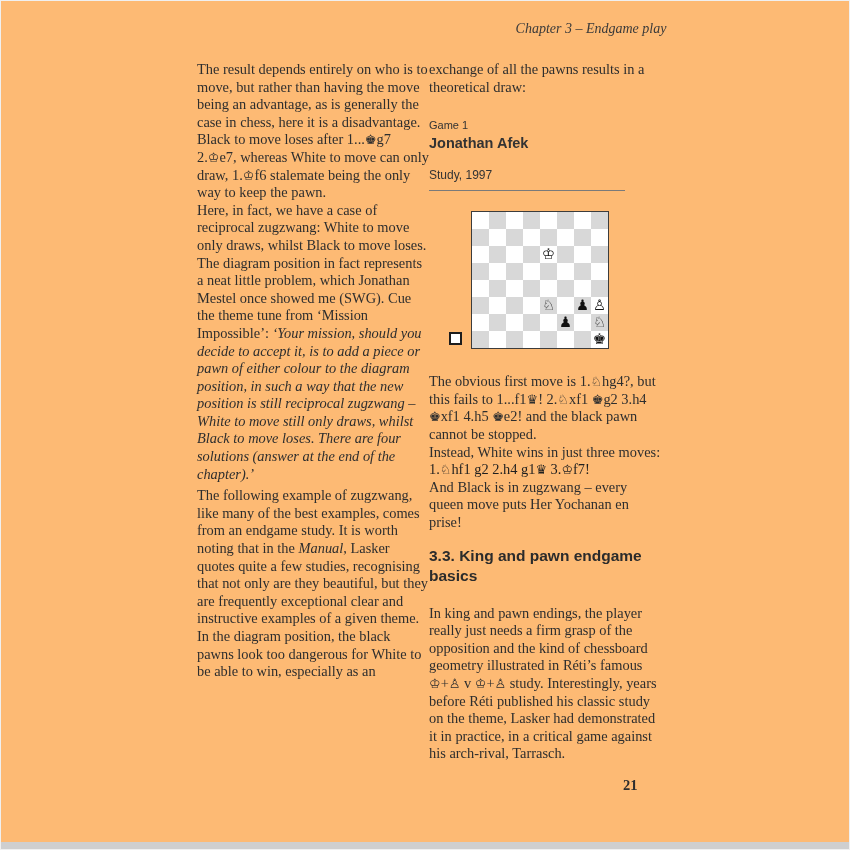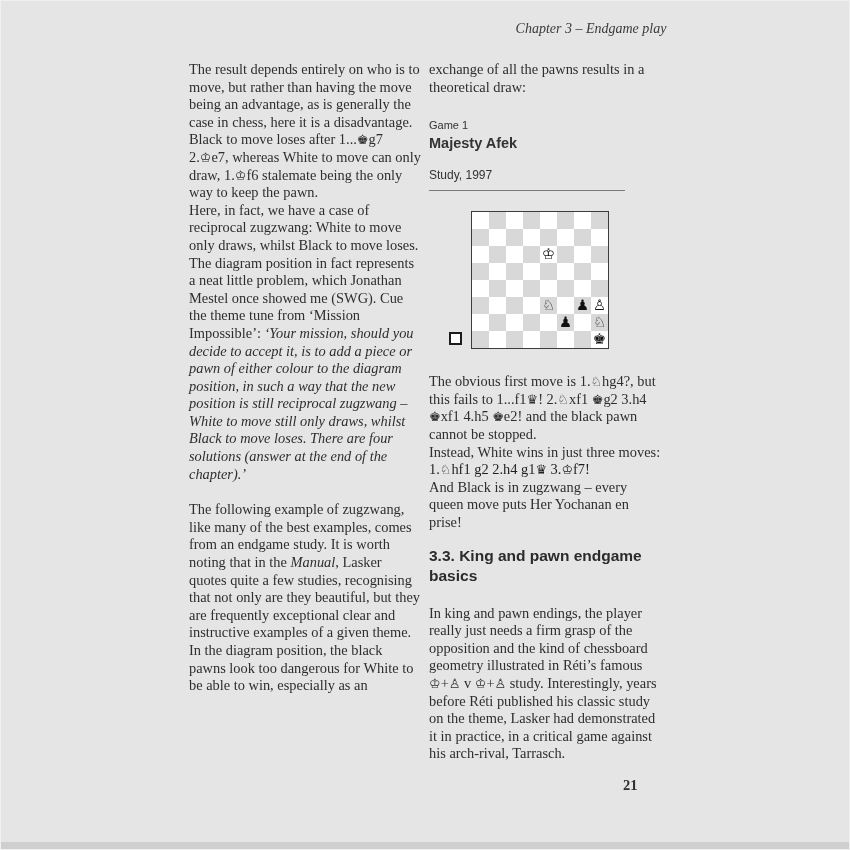--- a/index.html
+++ b/index.html
@@ -1,41 +1,41 @@
 <!DOCTYPE html>
 <html><head>
 <meta charset="utf-8">
 <style>
   html,body{margin:0;padding:0;background:#ffffff;}
   #page{
     position:relative;
     width:850px;height:850px;
-    background:#e5e5e5;
+    background:#fdba74;
     overflow:hidden;
     font-family:"Liberation Serif","DejaVu Serif",serif;
     color:#2e2e2e;
     box-sizing:border-box;
     border:1px solid #f0f0f0;
   }
   .running-head{
     position:absolute;left:440px;top:20px;width:300px;
     text-align:center;
     font-style:italic;
     font-size:14px;
     color:#3a3a3a;
   }
   .col{
     position:absolute;top:60px;
     font-size:14.4px;line-height:17.6px;
     text-align:left;
   }
-  #left-col{left:188px;width:232px;}
+  #left-col{left:196px;width:232px;}
   #right-col{left:428px;width:234px;}
   .para{margin:0;}
-  .para.mt{margin-top:18px;}
+  .para.mt{margin-top:4px;}
   .italic{font-style:italic;}
   .fig{font-family:"DejaVu Sans",sans-serif;font-size:0.9em;}
   .game-header{
     margin-top:20px;
     font-family:"Liberation Sans","DejaVu Sans",sans-serif;
     color:#333333;
   }
   .game-label{font-size:11px;line-height:18px;}
   .game-player{font-size:14.5px;line-height:19px;font-weight:bold;}
   .game-source{font-size:12px;line-height:17px;margin-top:14px;}
@@ -96,21 +96,21 @@
     <div class="para"><span>The diagram position in fact represents a neat little problem, which Jonathan Mestel once showed me (SWG). Cue the theme tune from ‘Mission Impossible’: </span><span class="italic">‘Your mission, should you decide to accept it, is to add a piece or pawn of either colour to the diagram position, in such a way that the new position is still reciprocal zugzwang – White to move still only draws, whilst Black to move loses. There are four solutions (answer at the end of the chapter).’</span></div>
     <div class="para mt"><span>The following example of zugzwang, like many of the best examples, comes from an endgame study. It is worth noting that in the </span><span class="italic">Manual</span><span>, Lasker quotes quite a few studies, recognising that not only are they beautiful, but they are frequently exceptional clear and instructive examples of a given theme.</span></div>
     <div class="para">In the diagram position, the black pawns look too dangerous for White to be able to win, especially as an</div>
   </div>
 
   <div class="col" id="right-col">
     <div class="para">exchange of all the pawns results in a theoretical draw:</div>
 
     <div class="game-header">
       <div class="game-label">Game 1</div>
-      <div class="game-player">Majesty Afek</div>
+      <div class="game-player">Jonathan Afek</div>
       <div class="game-source">Study, 1997</div>
       <hr class="rule">
     </div>
 
     <div class="diagram-row">
       <div class="to-move-box"></div>
       <div class="board">
           <div class="sq light"></div>
           <div class="sq dark"></div>
           <div class="sq light"></div>

